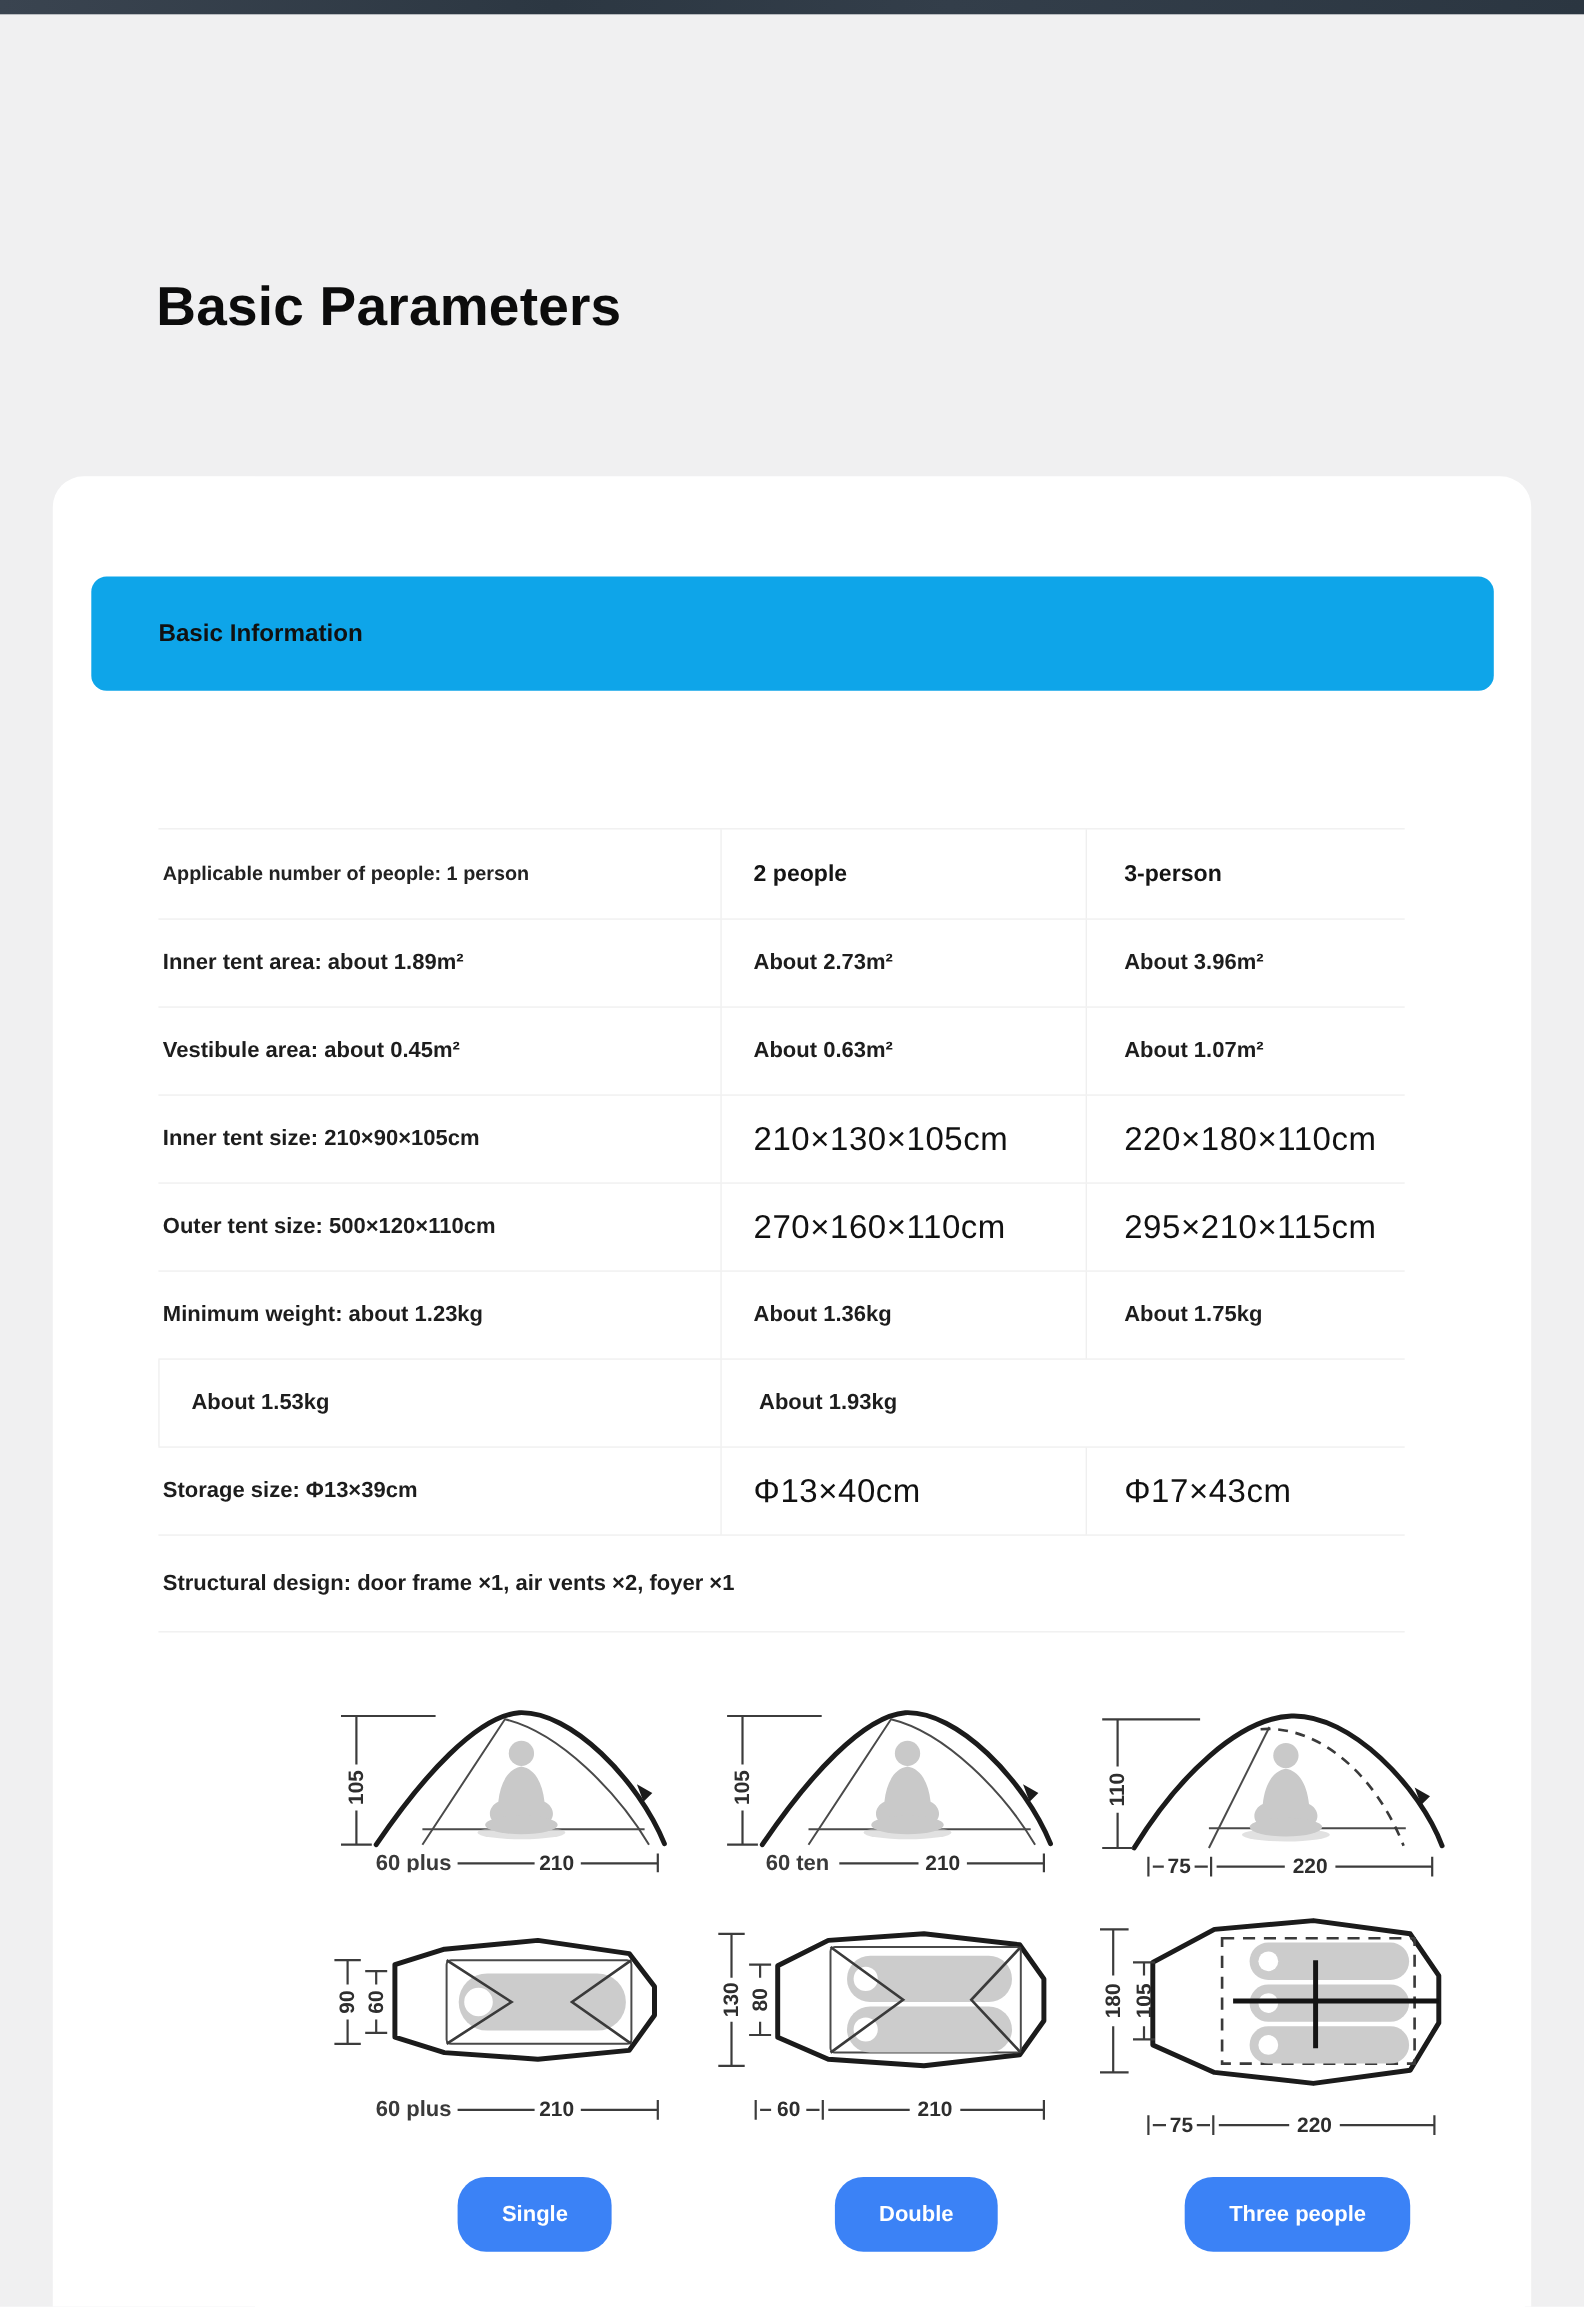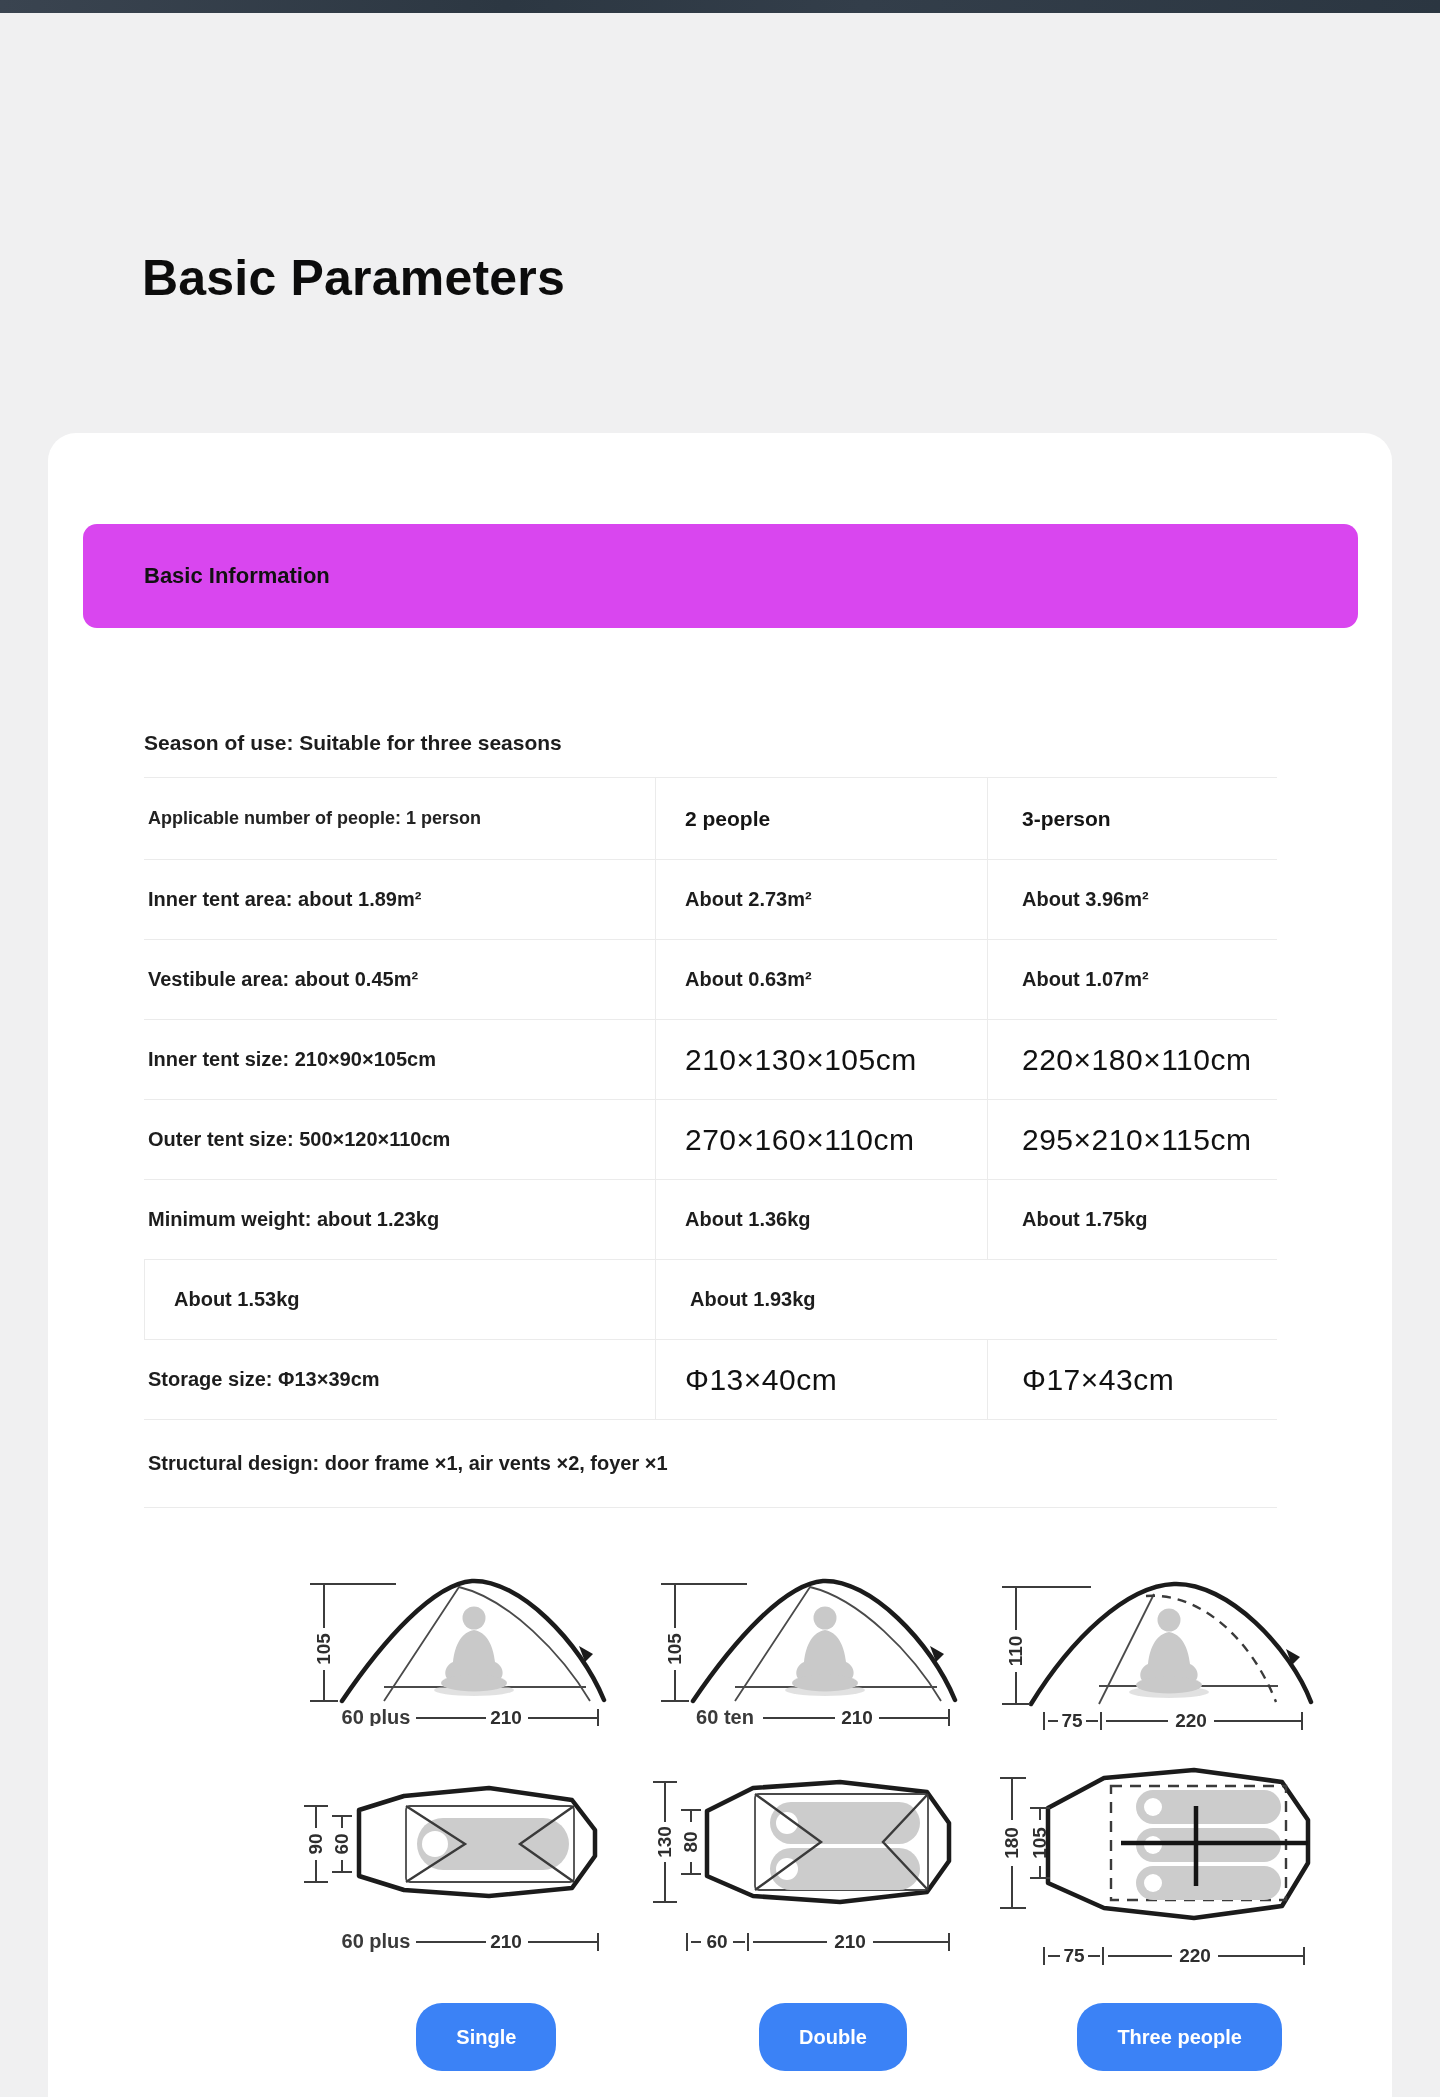--- a/index.html
+++ b/index.html
@@ -14,21 +14,21 @@
   .page-title {
     margin:236px 0 0 142px;
     font-size:50px; font-weight:bold; color:#0c0c0c; letter-spacing:.2px;
   }
   .card {
     margin:126px 48px 0 48px; height:1664px;
     background:#ffffff; border-radius:28px 28px 0 0;
   }
   .info-bar {
     position:relative; top:91px; margin:0 34px 0 35px; height:104px;
-    background:#d946ef; border-radius:14px;
+    background:#0ea5e9; border-radius:14px;
     display:flex; align-items:center; padding-left:61px;
     font-size:22px; font-weight:bold; color:#111;
   }
   .season {
     position:relative; top:194px; margin-left:96px;
     font-size:21px; font-weight:600; color:#1d1d1d;
   }
   .spec-table {
     position:relative; top:216px; margin-left:96px; width:1133px;
     border-top:1px solid #ebebeb;
@@ -84,21 +84,20 @@
 <div class="topbar"></div>
 
 <h1 class="page-title">Basic Parameters</h1>
 
 <div class="card">
 
   <div class="info-bar">
     <span>Basic Information</span>
   </div>
 
-  <div class="season">Season of use: Suitable for three seasons</div>
 
   <div class="spec-table">
     <div class="trow h-row">
       <div class="c1">Applicable number of people: 1 person</div>
       <div class="c2">2 people</div>
       <div class="c3">3-person</div>
     </div>
     <div class="trow r-small">
       <div class="c1">Inner tent area: about 1.89m²</div>
       <div class="c2">About 2.73m²</div>

